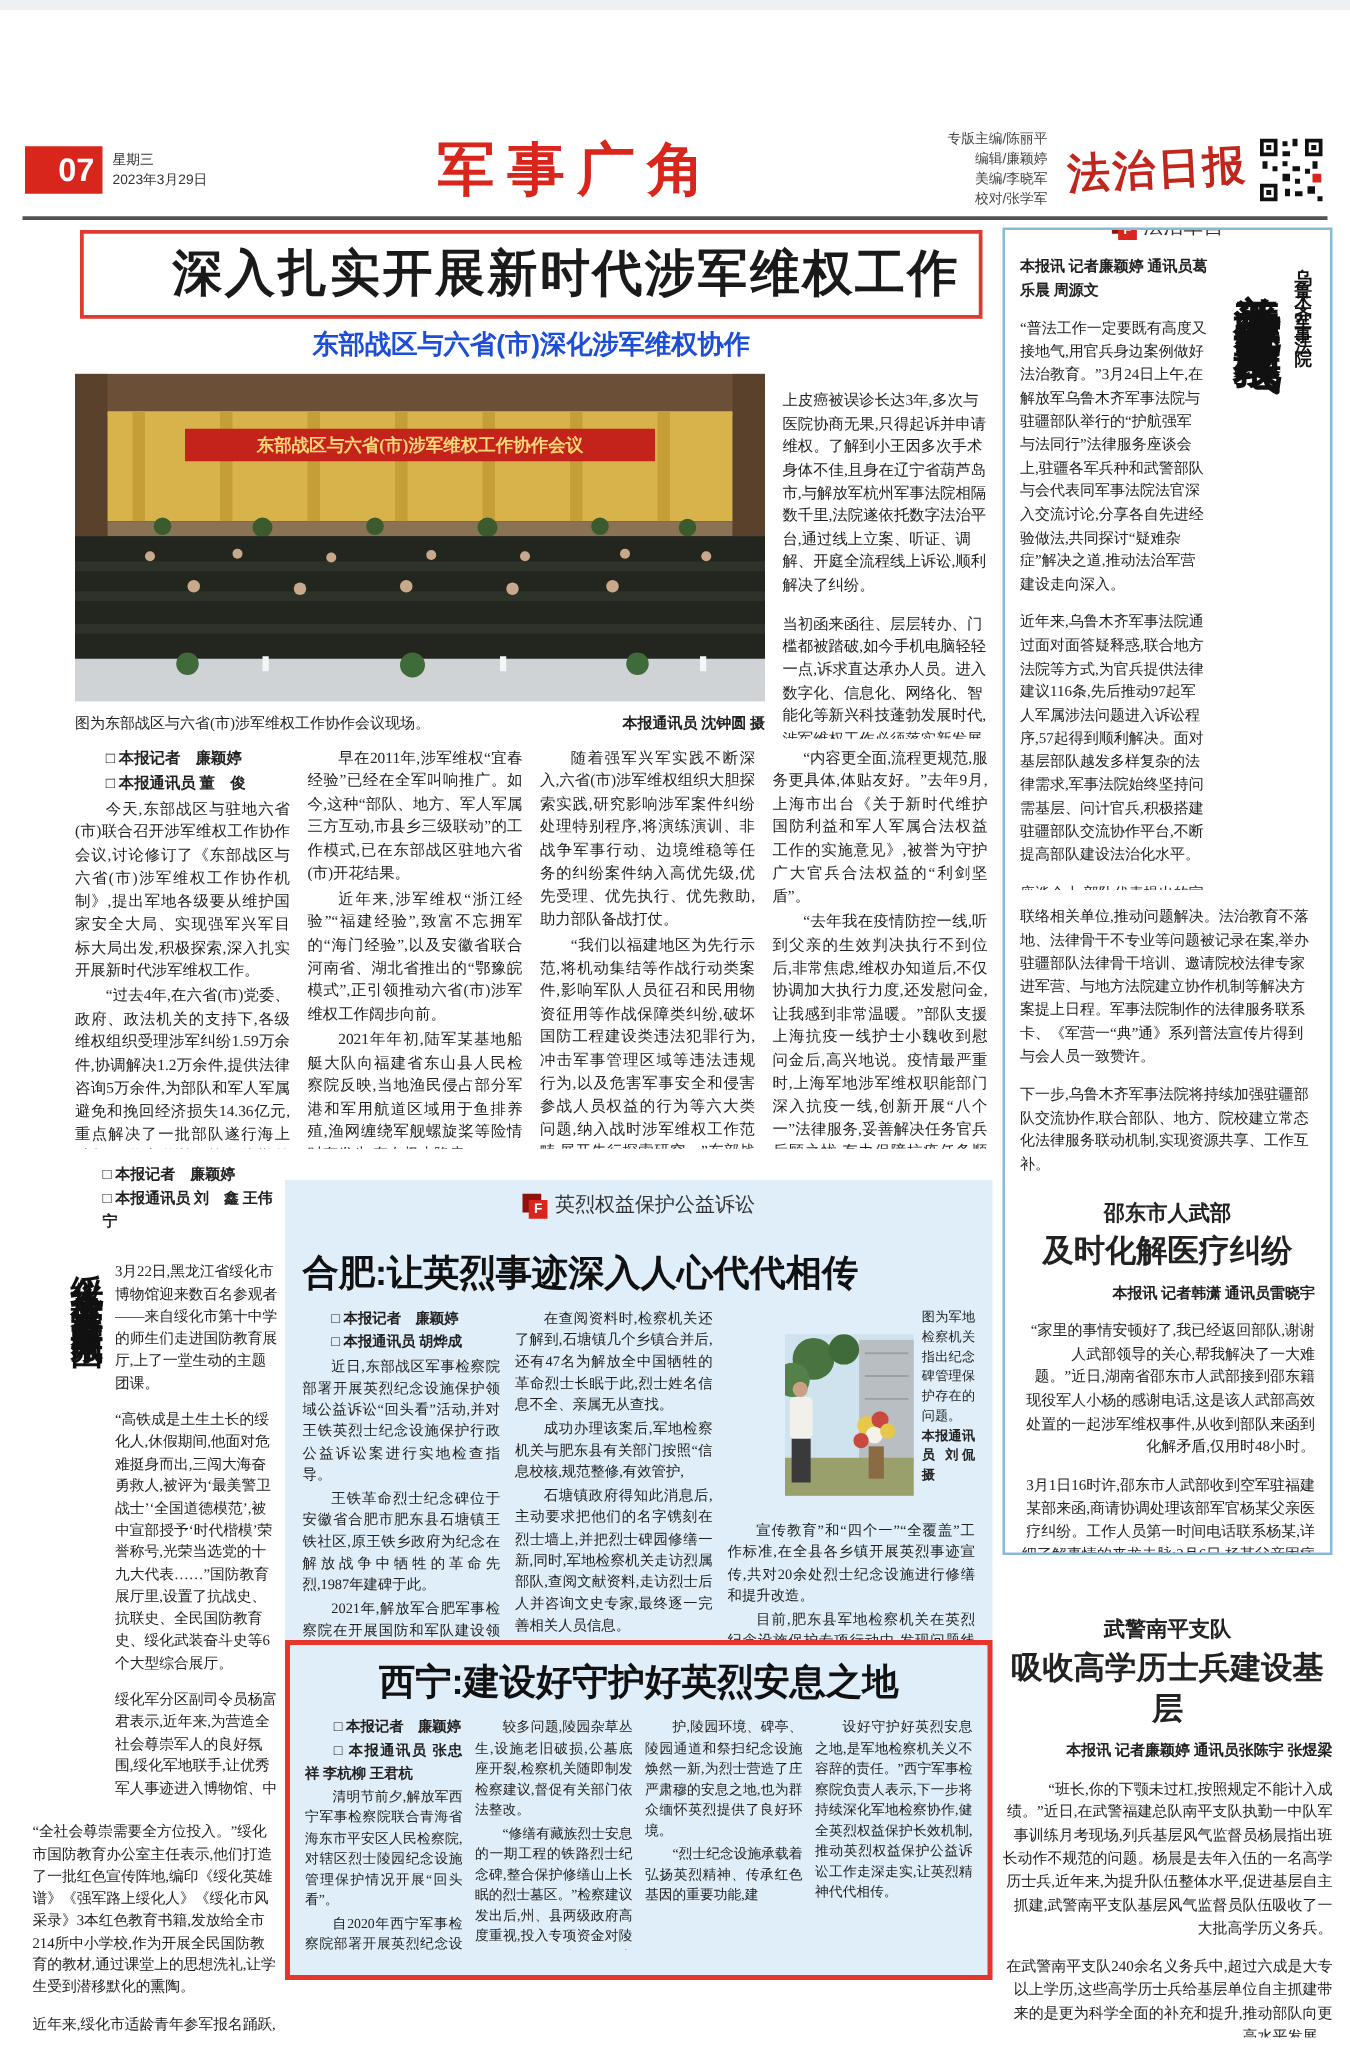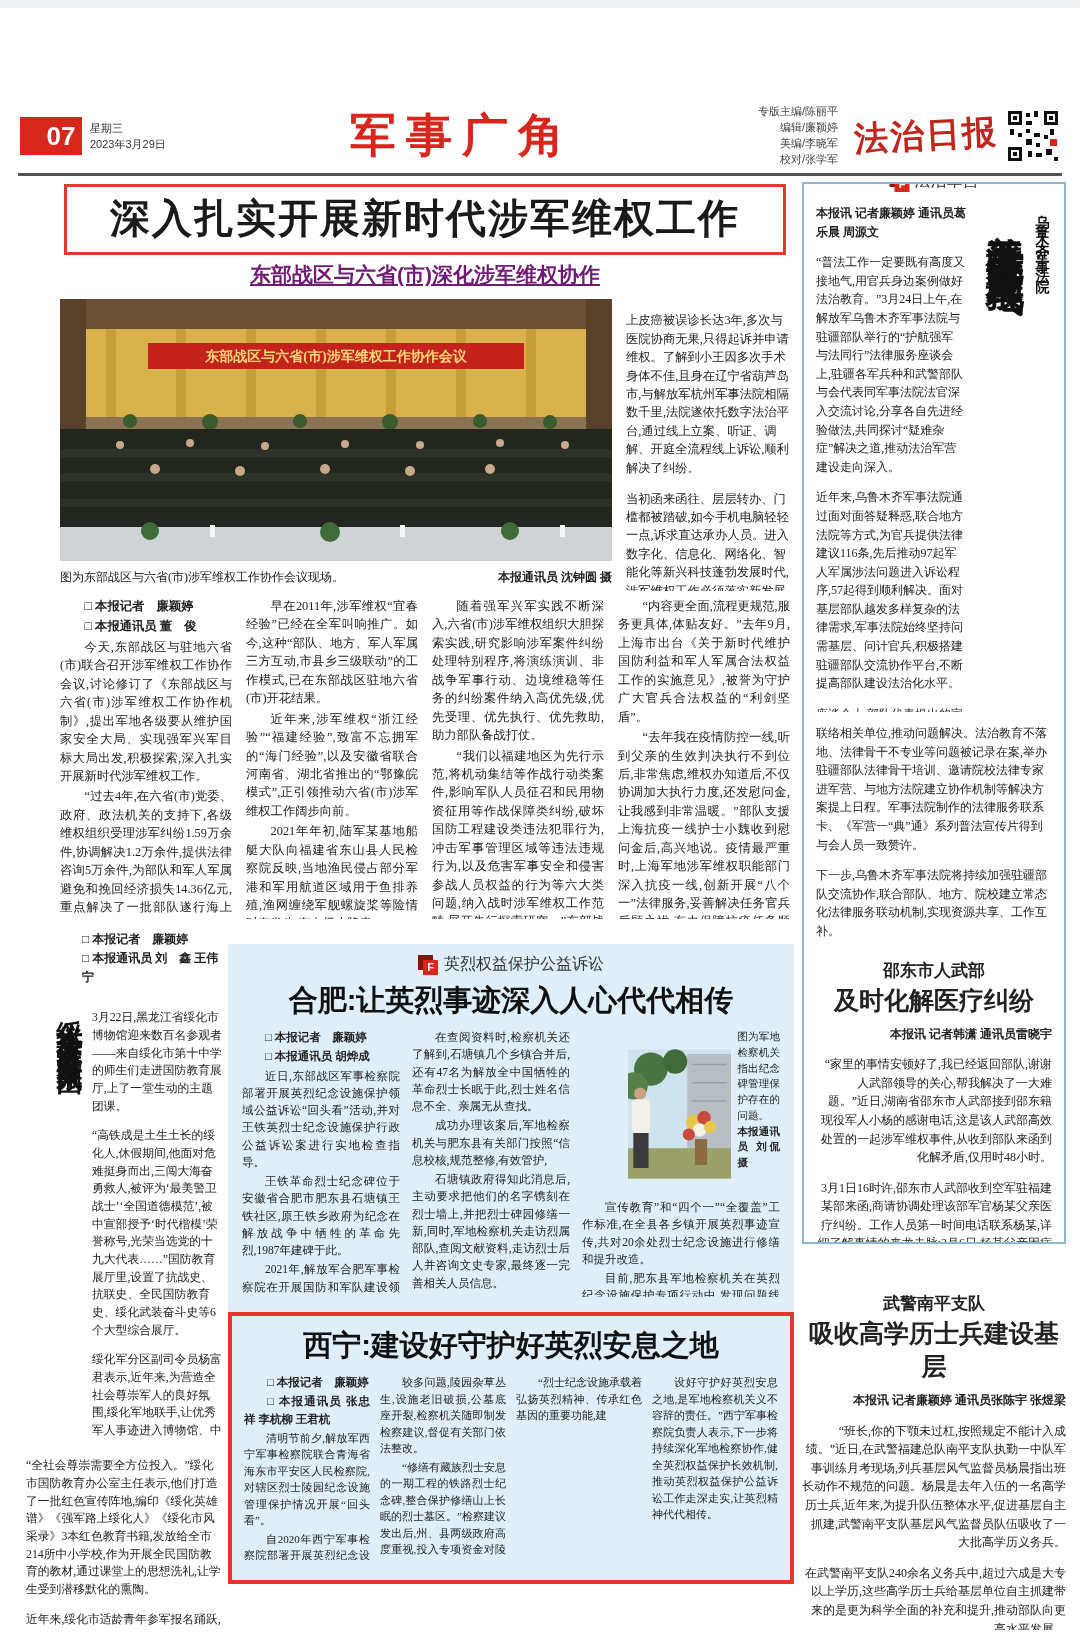--- a/index.html
+++ b/index.html
@@ -17,23 +17,23 @@
   .masthead{font:bold 34px "DejaVu Serif",serif;color:#c0261c;transform:rotate(-3deg);letter-spacing:2px;margin:0 8px;}
   .qr{width:54px;height:54px;}
   .rule{position:absolute;left:18px;top:173px;width:1044px;height:3px;background:#4f5356;}
 
   
   .para,.col p{margin:0 0 2px;text-indent:2em;text-align:justify;}
   .byline{font-weight:bold;text-indent:0;margin:0 0 3px;}
 
   
   .main-art{position:absolute;left:60px;top:184px;width:730px;}
-  .headline-box{border:3px solid #e0392e;text-align:center;padding:4px 4px 6px;margin:0 4px;}
+  .headline-box{border:3px solid #e0392e;text-align:right;padding:4px 15px 6px;margin:0 4px;}
   .headline-box h1{margin:0;font:bold 40px "Liberation Sans",sans-serif;letter-spacing:2px;color:#1a1a1a;}
-  .subhead{margin:6px 0 0;text-align:center;font:bold 21px "Liberation Sans",sans-serif;color:#701a75;text-decoration:underline;}
+  .subhead{margin:6px 0 0;text-align:center;font:bold 21px "Liberation Sans",sans-serif;color:#1d4ed8;}
   .rowA{display:flex;gap:14px;margin-top:10px;height:292px;}
   .photo-wrap{width:552px;}
   .caption-row{display:flex;justify-content:space-between;font-size:12px;margin-top:4px;}
   .caption-row .credit{font-weight:bold;}
   .col4a{flex:1;overflow:hidden;font-size:12.3px;line-height:1.5;}
   .rowB{display:flex;gap:14px;margin-top:6px;height:322px;}
   .rowB .col{flex:1;overflow:hidden;font-size:12.3px;line-height:1.5;}
 
   
   .left-art{position:absolute;left:26px;top:930px;width:196px;height:698px;overflow:hidden;}
@@ -44,21 +44,21 @@
   .left-col{flex:1;overflow:hidden;font-size:11.8px;line-height:1.5;}
   .left-bottom{margin-top:6px;height:220px;overflow:hidden;font-size:11.8px;line-height:1.5;}
 
   
   .mid-box{position:absolute;left:228px;top:944px;width:566px;height:410px;background:#dfeef8;padding:10px 14px;box-sizing:border-box;}
   .badge{display:flex;align-items:center;justify-content:center;gap:6px;font:16px "Liberation Sans",sans-serif;color:#333;}
   .cube{width:20px;height:20px;position:relative;}
   .cube .face{position:absolute;right:0;bottom:0;width:15px;height:15px;background:#d9261c;color:#fff;
               font:bold 11px "Liberation Sans",sans-serif;display:flex;align-items:center;justify-content:center;}
   .cube .side{position:absolute;left:0;top:0;width:15px;height:15px;background:#8f130c;}
-  .mid-head{margin:6px 0 8px;text-align:center;font:bold 29px "Liberation Sans",sans-serif;color:#111;}
+  .mid-head{margin:24px 0 8px;font:bold 29px "Liberation Sans",sans-serif;color:#111;}
   .mid-cols{display:flex;gap:12px;height:268px;overflow:hidden;}
   .mid-cols .col{flex:1;font-size:11.5px;line-height:1.5;overflow:hidden;}
   .mid-col3{width:198px;flex:none !important;}
   .mid-photo-row{display:flex;gap:6px;padding-left:46px;}
   .mid-caption{width:56px;font-size:10.5px;line-height:1.5;text-align:justify;}
   .mid-caption .credit{font-weight:bold;}
 
   
   .bot-box{position:absolute;left:228px;top:1312px;width:566px;height:272px;background:#dfeef8;border:4px solid #e6352b;
            padding:6px 12px;box-sizing:border-box;}
@@ -353,20 +353,21 @@
           </div>
       </div>
       <div class="col">
           <div>
             <p>较多问题,陵园杂草丛生,设施老旧破损,公墓底座开裂,检察机关随即制发检察建议,督促有关部门依法整改。</p>
             <p>“修缮有藏族烈士安息的一期工程的铁路烈士纪念碑,整合保护修缮山上长眠的烈士墓区。”检察建议发出后,州、县两级政府高度重视,投入专项资金对陵园开展整体修缮,3县政府已投入500万余元,用以陵园整修和日常维护。</p>
           </div>
         </div>
       <div class="col">
           <div>
+            <p>护,陵园环境、碑亭、陵园通道和祭扫纪念设施焕然一新,为烈士营造了庄严肃穆的安息之地,也为群众缅怀英烈提供了良好环境。</p>
             <p>“烈士纪念设施承载着弘扬英烈精神、传承红色基因的重要功能,建</p>
           </div>
         </div>
       <div class="col">
           <div>
             <p>设好守护好英烈安息之地,是军地检察机关义不容辞的责任。”西宁军事检察院负责人表示,下一步将持续深化军地检察协作,健全英烈权益保护长效机制,推动英烈权益保护公益诉讼工作走深走实,让英烈精神代代相传。</p>
           </div>
         </div>
     </div>
   </section>

